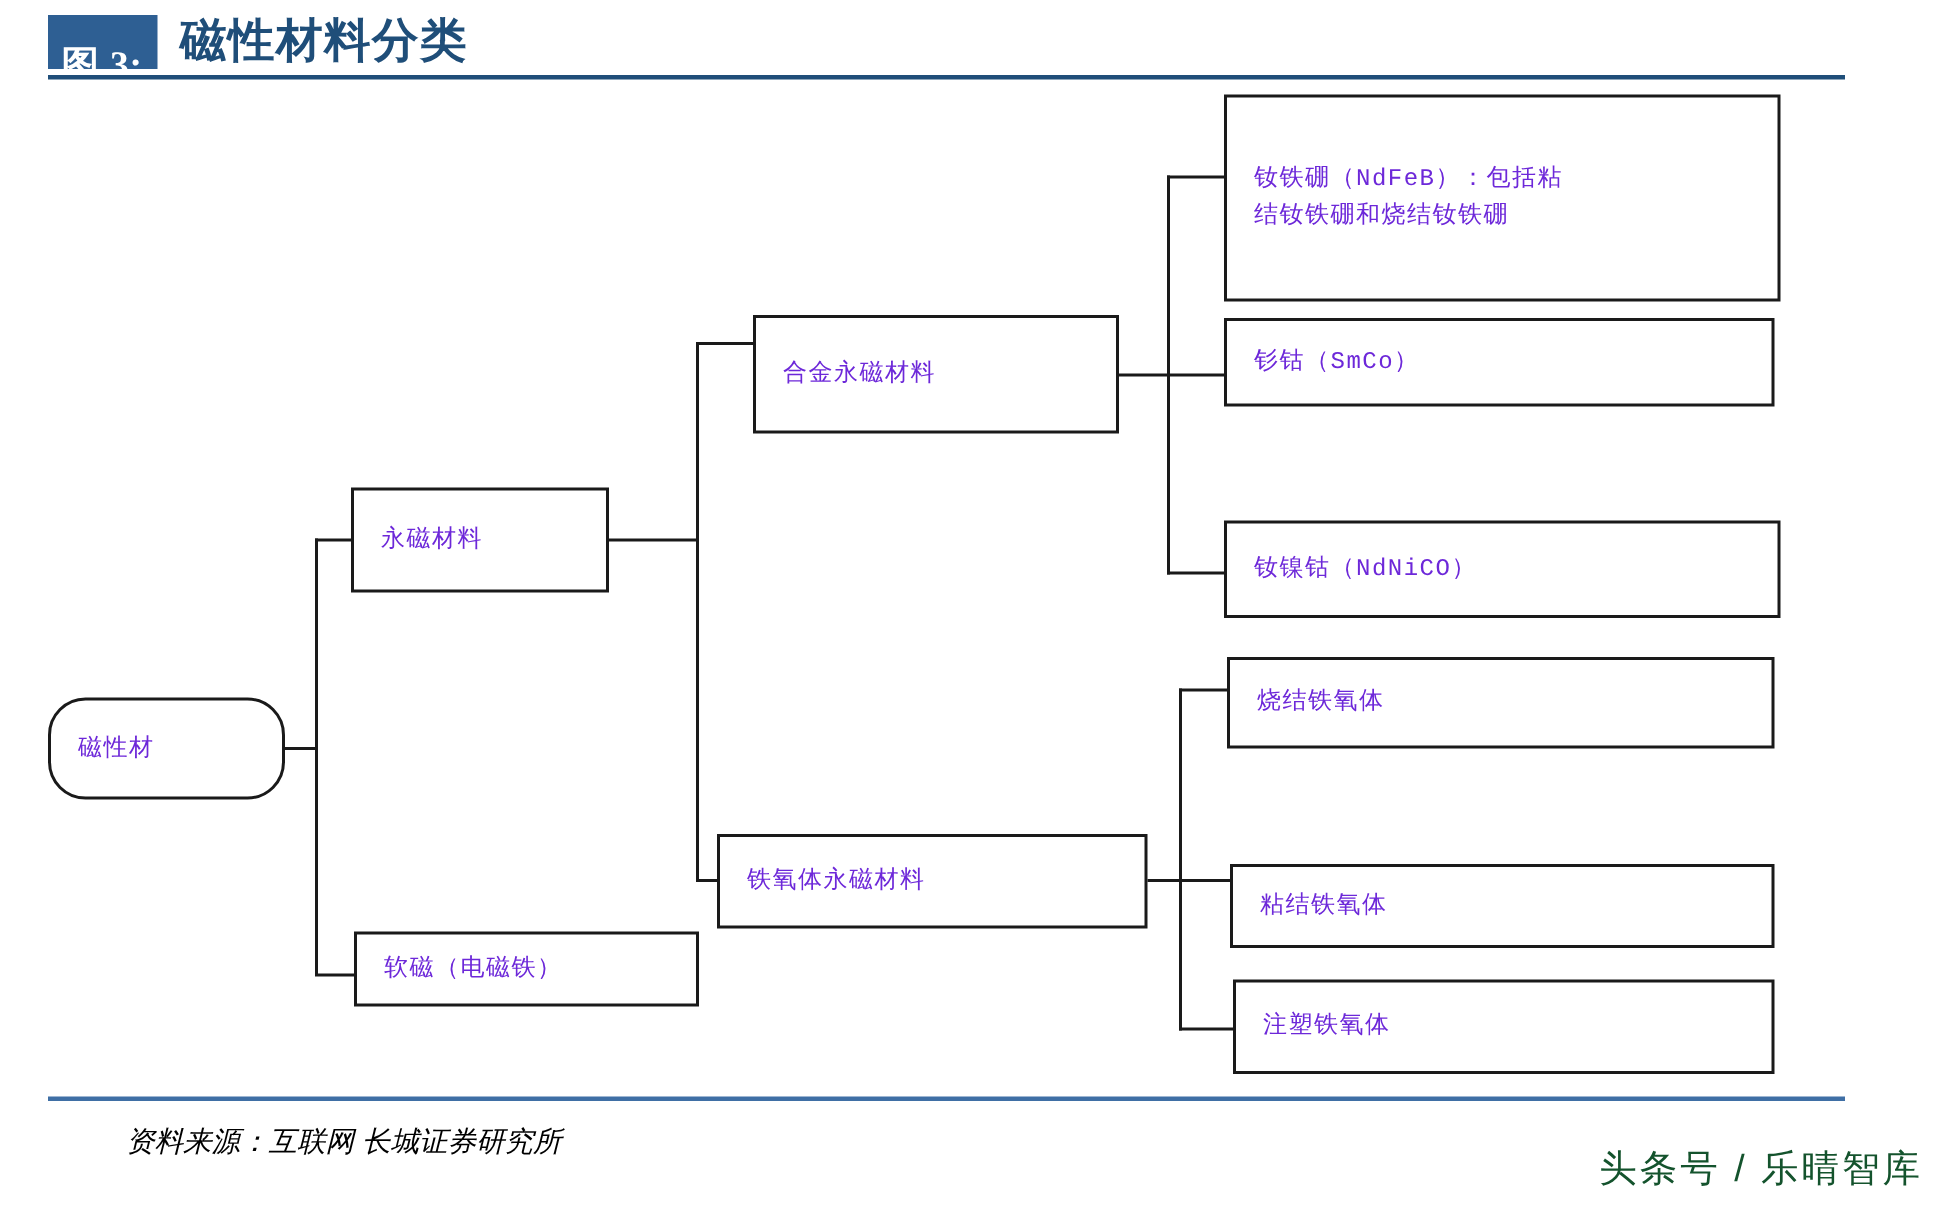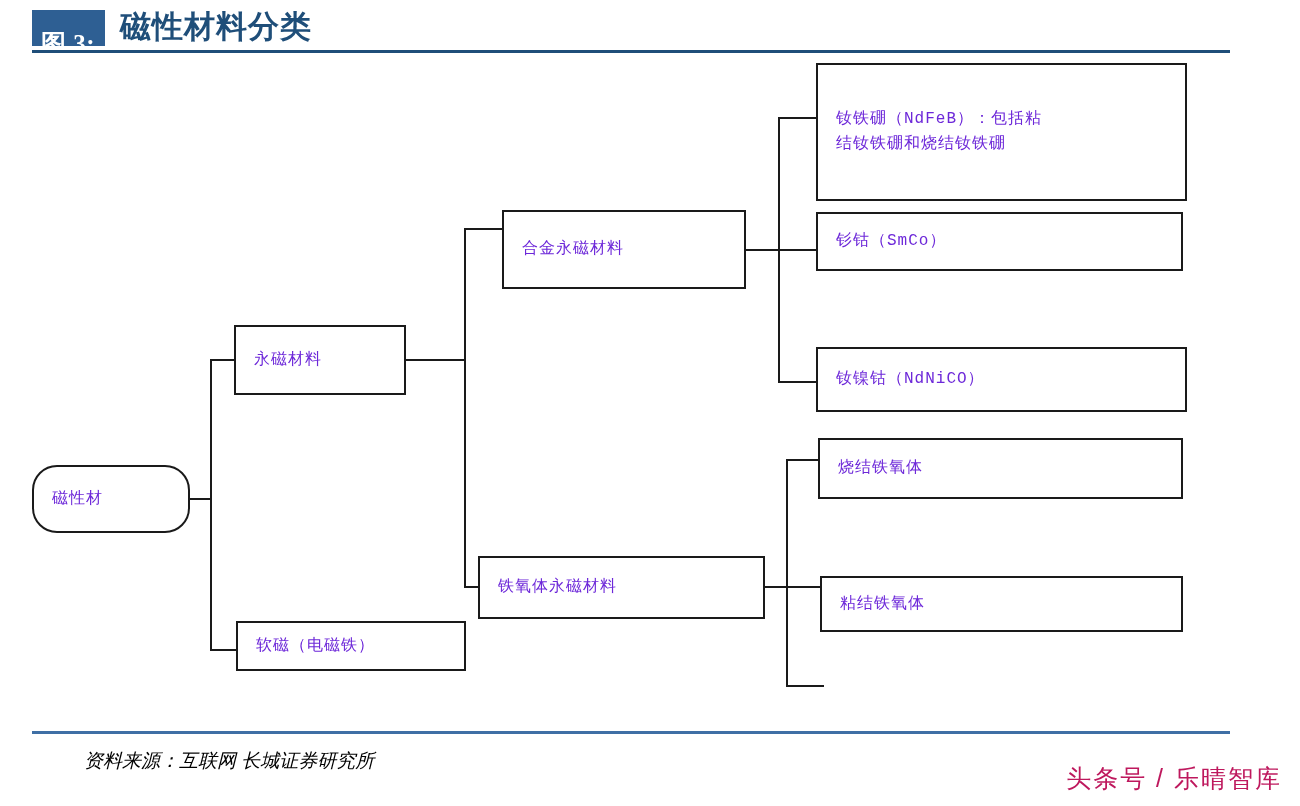--- a/index.html
+++ b/index.html
@@ -83,21 +83,21 @@
     color: #000000;
     white-space: nowrap;
     margin-left: 20px;
   }
   #watermark {
     position: absolute;
     right: 18px;
     top: 762px;
     font-family: "Liberation Sans", "DejaVu Sans", sans-serif;
     font-size: 25px;
-    color: #be185d;
+    color: #14532d;
     letter-spacing: 2px;
     white-space: nowrap;
     text-shadow: 0 1px 0 #ffffff;
   }
 
   
   #diagram {
     position: absolute;
     left: 0;
     top: 0;
@@ -177,20 +177,23 @@
     </div>
 
     <div class="node" style="left:818px; top:438px; width:365px; height:61px;">
       <span class="node-label">烧结铁氧体</span>
     </div>
 
     <div class="node" style="left:820px; top:552px; width:363px; height:56px;margin-top:24px;">
       <span class="node-label">粘结铁氧体</span>
     </div>
 
+    <div class="node" style="left:822px; top:653px; width:361px; height:63px;">
+      <span class="node-label">注塑铁氧体</span>
+    </div>
 
     <div class="connector h-line" style="left:190px; top:498px; width:22px;"></div>
     <div class="connector v-line" style="left:210px; top:359px; height:291px;"></div>
     <div class="connector h-line" style="left:210px; top:359px; width:26px;"></div>
     <div class="connector h-line" style="left:210px; top:649px; width:28px;"></div>
 
     <div class="connector h-line" style="left:406px; top:359px; width:60px;"></div>
     <div class="connector v-line" style="left:464px; top:228px; height:360px;"></div>
     <div class="connector h-line" style="left:464px; top:228px; width:40px;"></div>
     <div class="connector h-line" style="left:464px; top:586px; width:16px;"></div>

